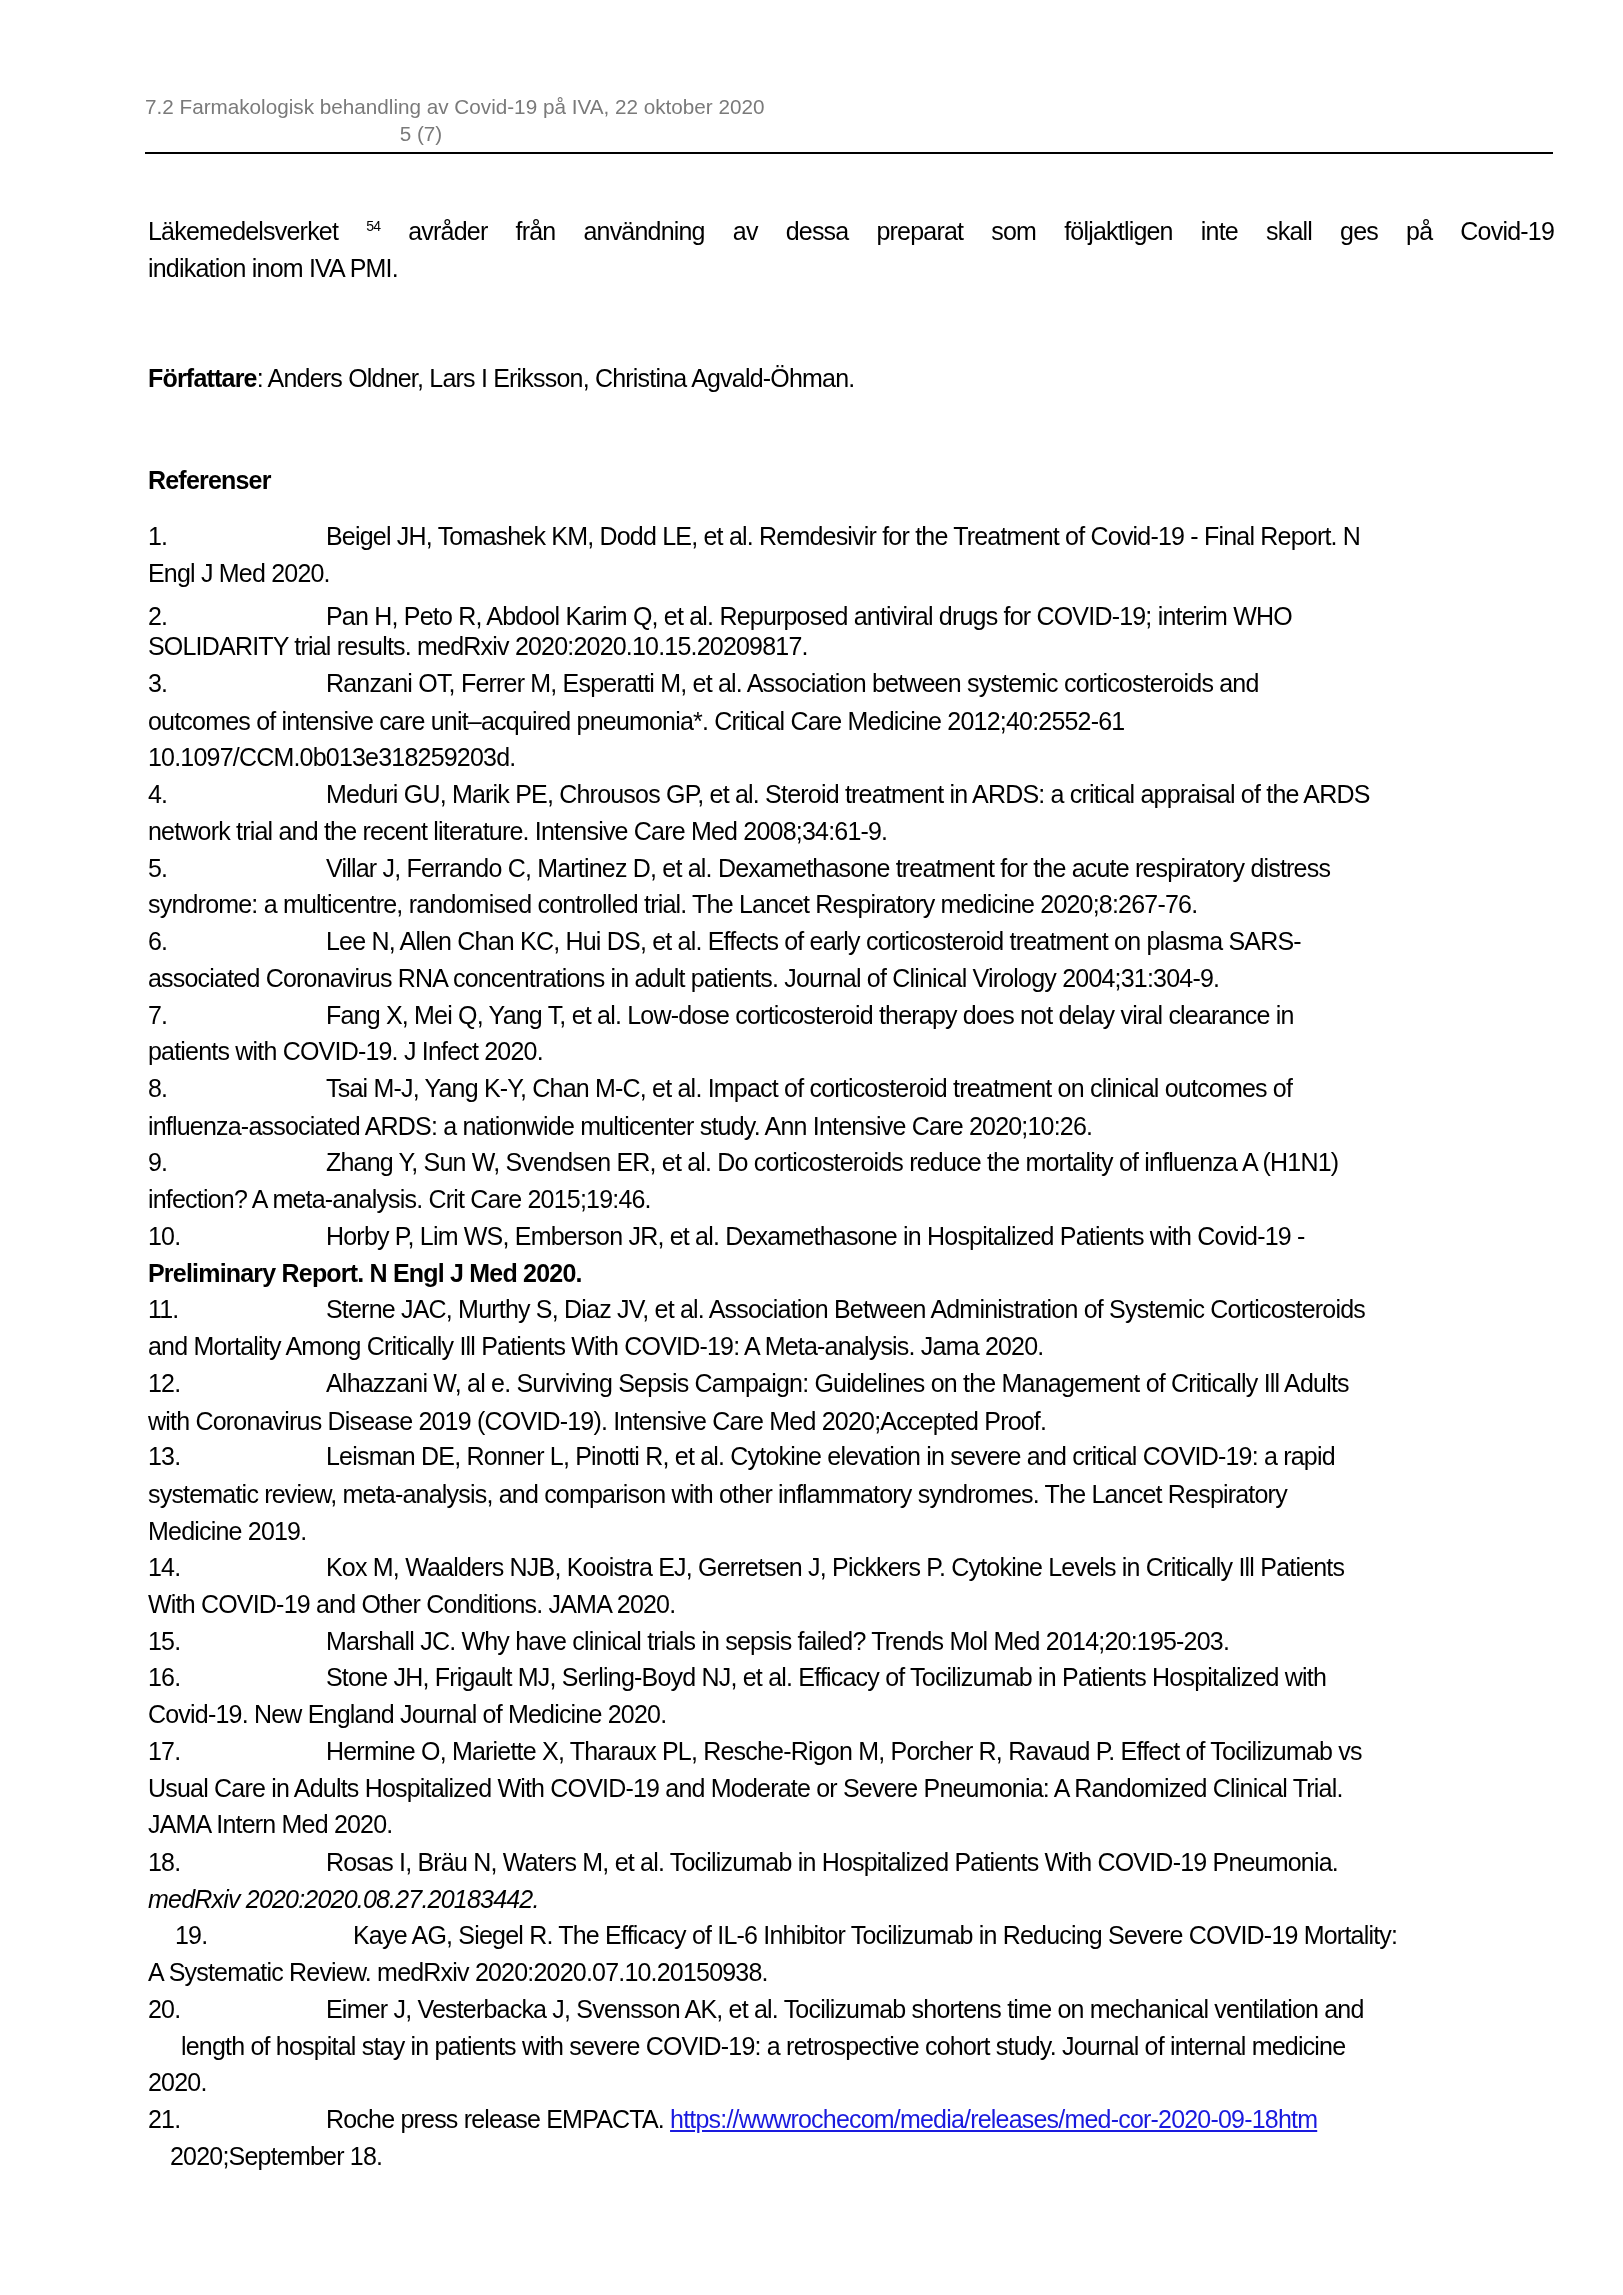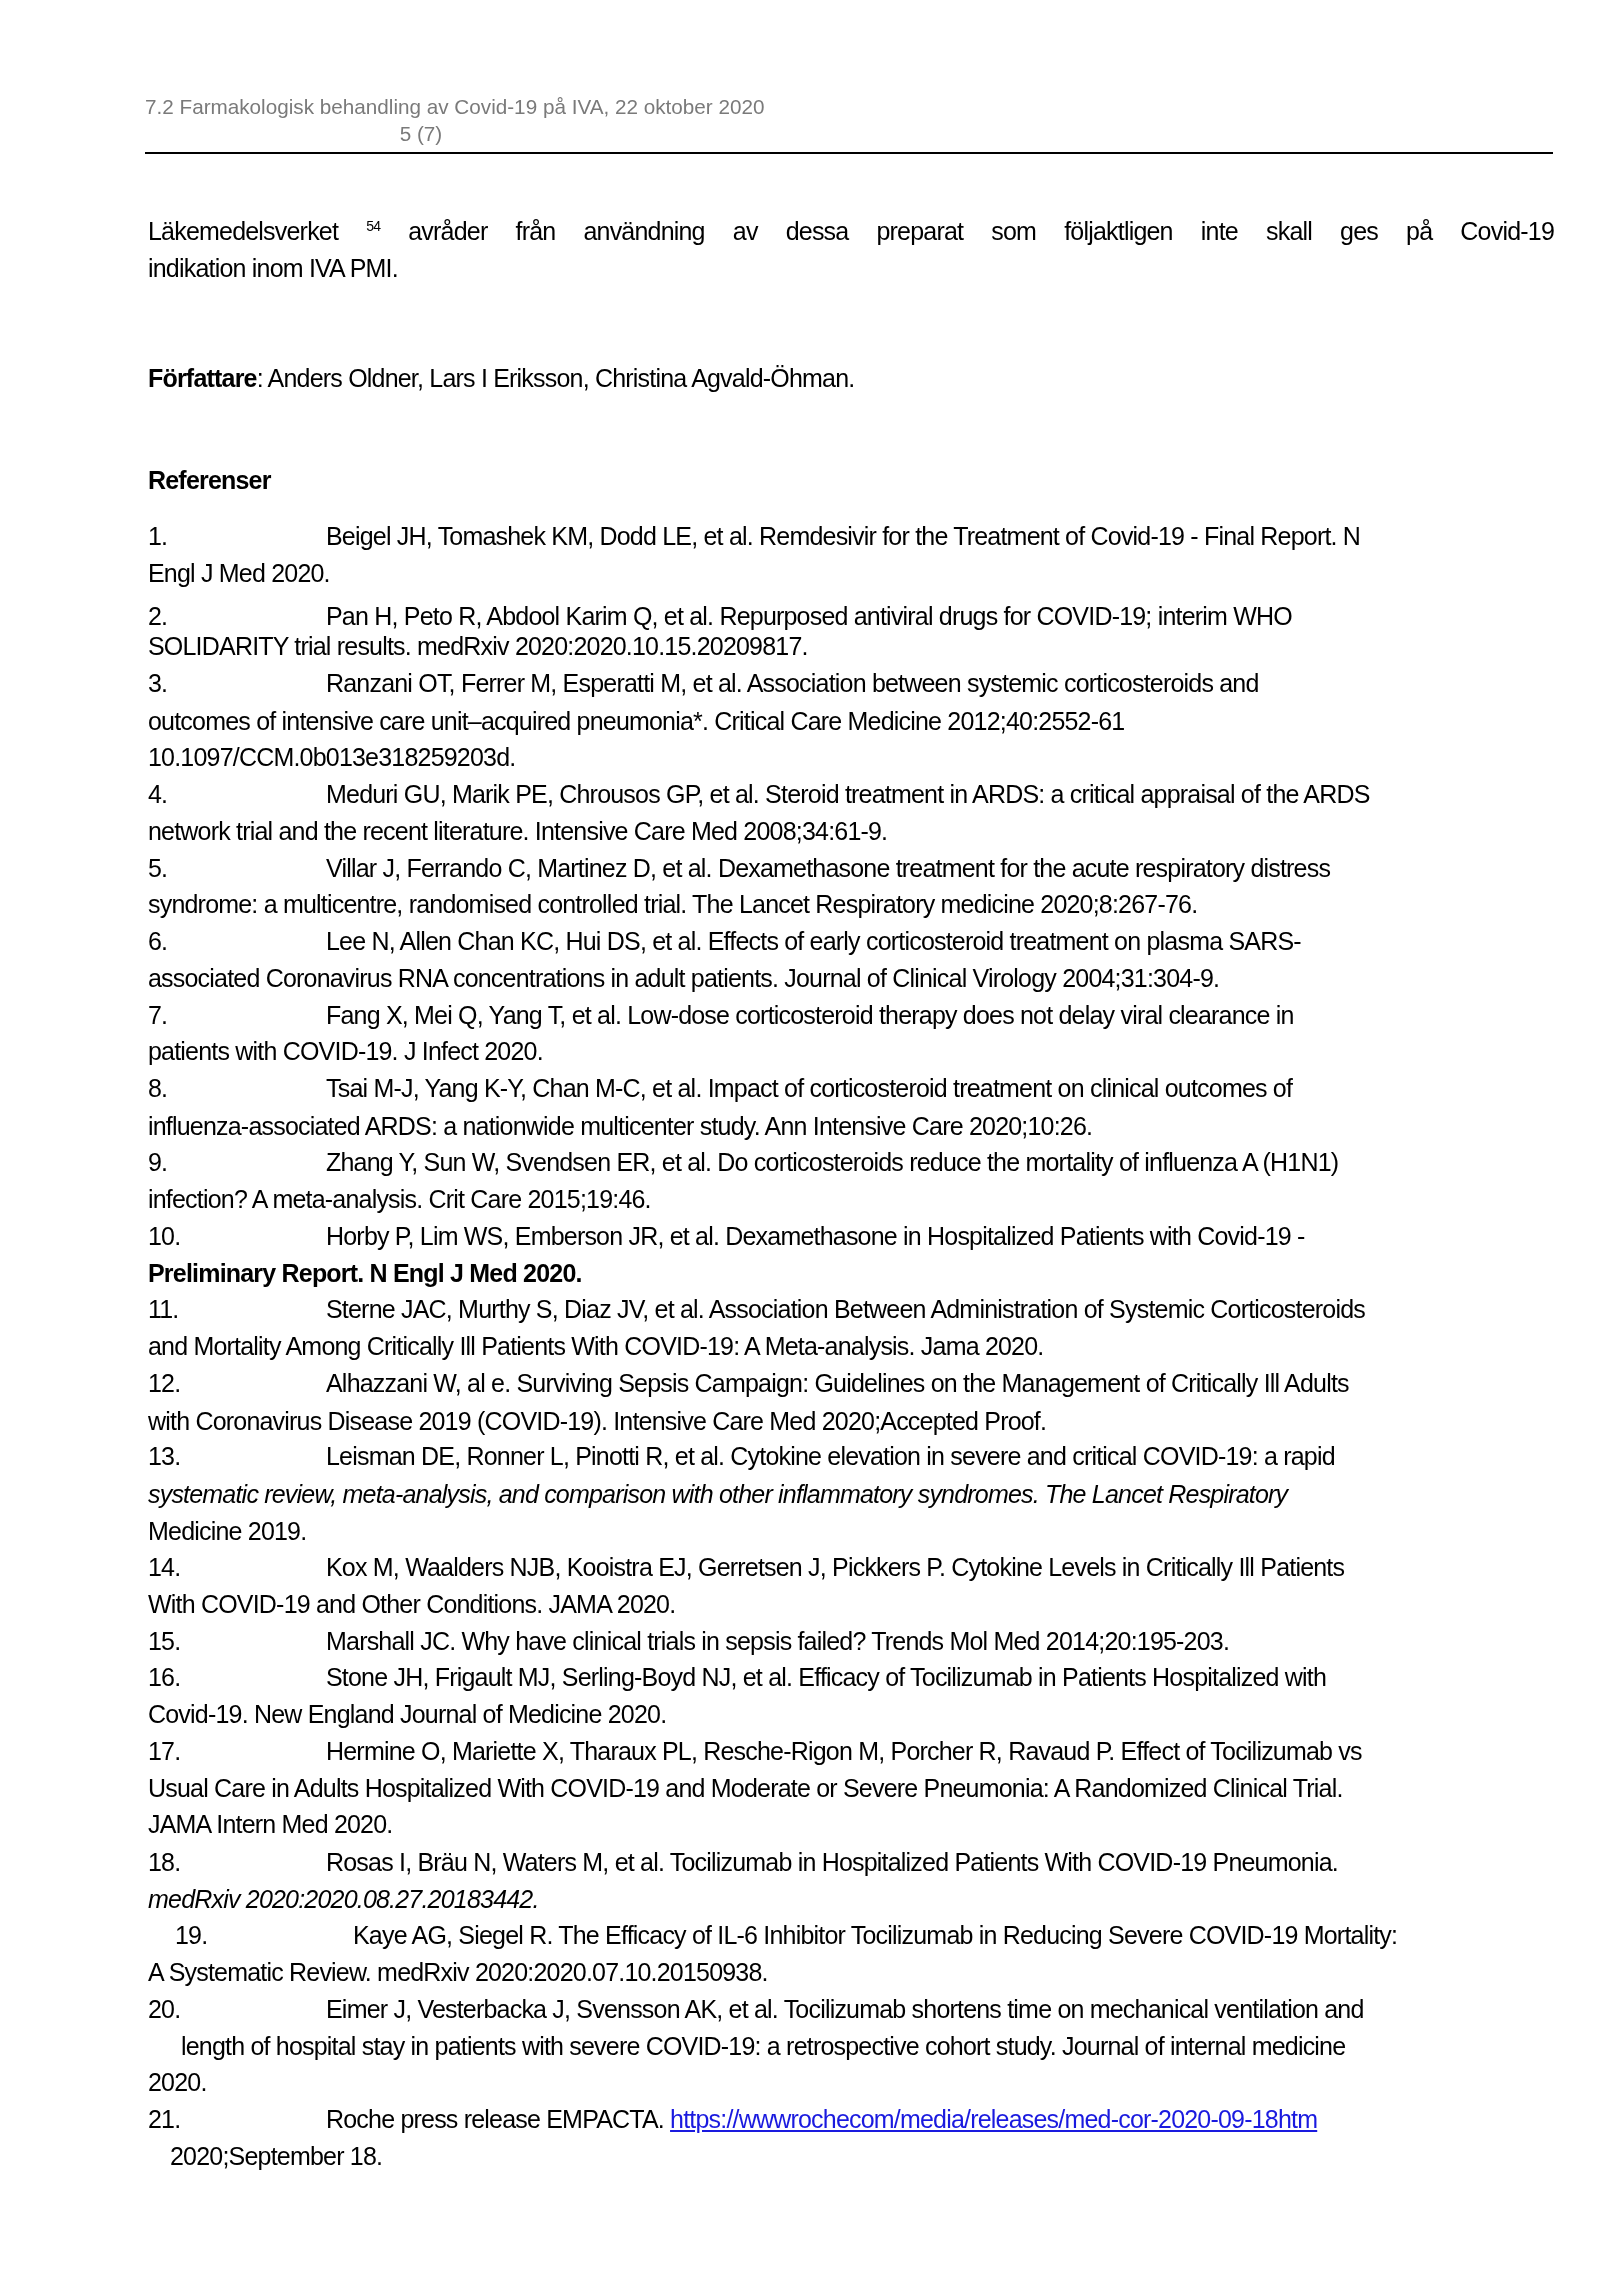--- a/index.html
+++ b/index.html
@@ -73,21 +73,21 @@
     <div>
       <div class="line" style="top: 1294px;"><span class="num">11.</span><span>Sterne JAC, Murthy S, Diaz JV, et al. Association Between Administration of Systemic Corticosteroids</span></div>
       <div class="line" style="top: 1331px;">and Mortality Among Critically Ill Patients With COVID-19: A Meta-analysis. Jama 2020.</div>
     </div>
     <div>
       <div class="line" style="top: 1368px;"><span class="num">12.</span><span>Alhazzani W, al e. Surviving Sepsis Campaign: Guidelines on the Management of Critically Ill Adults</span></div>
       <div class="line" style="top: 1378px; margin-top: 28px;">with Coronavirus Disease 2019 (COVID-19). Intensive Care Med 2020;Accepted Proof.</div>
     </div>
     <div>
       <div class="line" style="top: 1441px;"><span class="num">13.</span><span>Leisman DE, Ronner L, Pinotti R, et al. Cytokine elevation in severe and critical COVID-19: a rapid</span></div>
-      <div class="line" style="top: 1479px; font-style: italic;">systematic review, meta-analysis, and comparison with other inflammatory syndromes. The Lancet Respiratory</div>
+      <div class="line" style="top: 1479px;">systematic review, meta-analysis, and comparison with other inflammatory syndromes. The Lancet Respiratory</div>
       <div class="line" style="top: 1516px;">Medicine 2019.</div>
     </div>
     <div>
       <div class="line" style="top: 1552px;"><span class="num">14.</span><span>Kox M, Waalders NJB, Kooistra EJ, Gerretsen J, Pickkers P. Cytokine Levels in Critically Ill Patients</span></div>
       <div class="line" style="top: 1589px;">With COVID-19 and Other Conditions. JAMA 2020.</div>
     </div>
     <div>
       <div class="line" style="top: 1626px;"><span class="num">15.</span><span>Marshall JC. Why have clinical trials in sepsis failed? Trends Mol Med 2014;20:195-203.</span></div>
     </div>
     <div>

